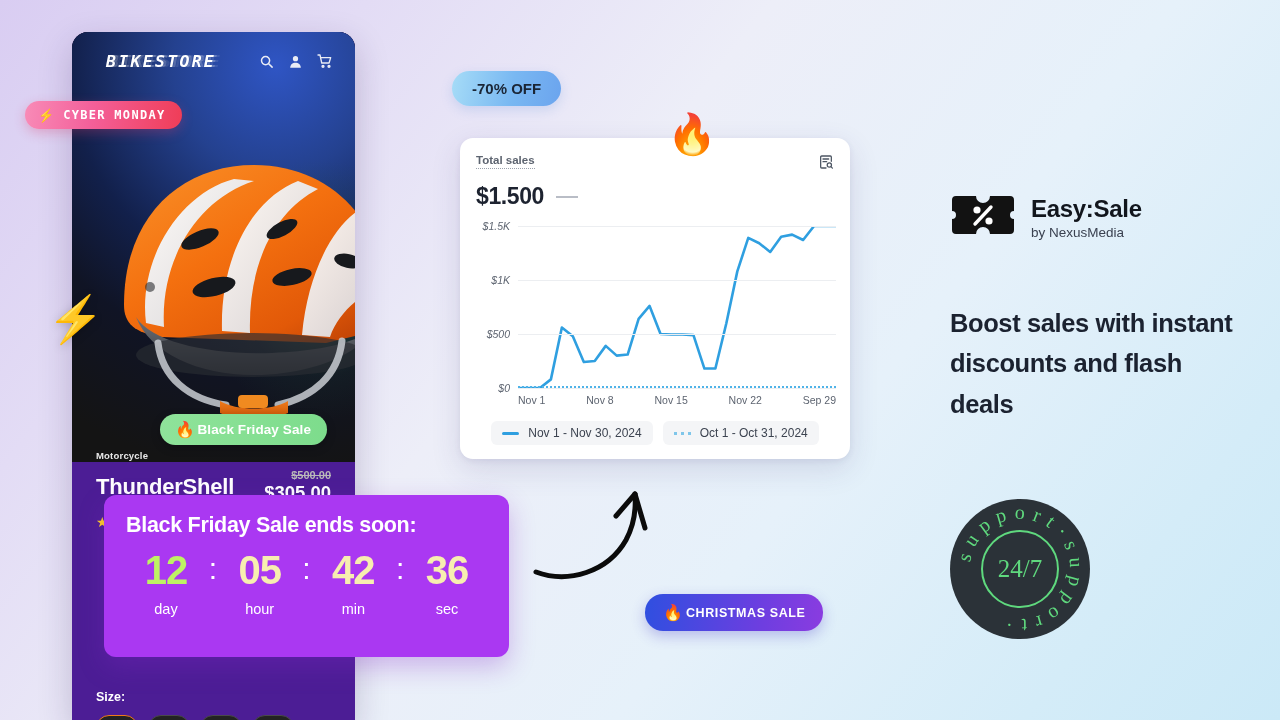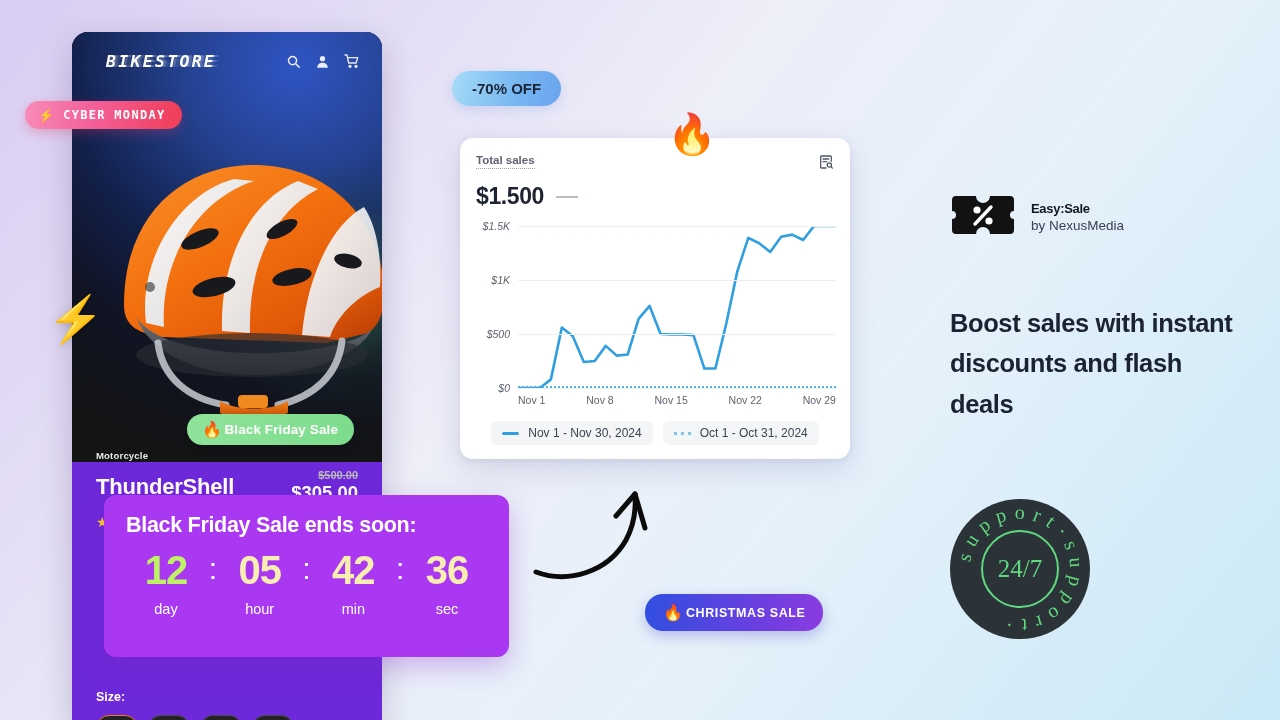--- a/index.html
+++ b/index.html
@@ -6,24 +6,24 @@
   html, body { width: 1280px; height: 720px; overflow: hidden; }
   body {
     font-family: "Liberation Sans", sans-serif;
     background: linear-gradient(128deg, #d9cdf2 0%, #e3dcf5 20%, #edeef8 42%, #e6f1fa 64%, #d4ecf8 86%, #cbe9f7 100%);
     position: relative;
   }
 
   
   .store-card {
     position: absolute; left: 72px; top: 32px;
-    width: 310px; height: 688px;
+    width: 283px; height: 688px;
     border-radius: 16px 16px 0 0;
     overflow: hidden;
-    background: #6d28d9;
+    background: #4c1d95;
     box-shadow: 0 12px 34px rgba(40,20,80,.22);
   }
   .store-hero {
     position: absolute; inset: 0 0 auto 0; height: 430px;
     background:
       radial-gradient(140% 95% at 72% 8%, #2f55c4 0%, #24418f 26%, #12204b 52%, #101425 72%, #141414 100%),
       #151515;
   }
   .store-hero:after{
     content:""; position:absolute; inset:0;
@@ -154,21 +154,21 @@
     background: linear-gradient(96deg, #2f4fe0 0%, #6d3ee0 65%, #8a3ce0 100%);
     box-shadow: 0 5px 14px rgba(70,60,200,.3);
   }
   .pill-xmas .lbl { font-size: 12.5px; font-weight: 600; color: #fff; letter-spacing: .6px; }
 
   .arrow-svg { position: absolute; left: 512px; top: 480px; z-index: 22; }
 
   
   .right-panel { position: absolute; left: 950px; top: 192px; width: 300px; }
   .brand-row { display: flex; align-items: center; gap: 15px; }
-  .brand-text .nm { font-size: 13px; font-weight: 700; color: #12161d; letter-spacing: -.3px; }
+  .brand-text .nm { font-size: 24px; font-weight: 700; color: #12161d; letter-spacing: -.3px; }
   .brand-text .by { font-size: 13.5px; color: #3a4150; margin-top: 2px; }
   .headline {
     margin-top: 61px; font-size: 25.5px; font-weight: 700; color: #1b2230;
     line-height: 1.58; letter-spacing: -.4px;
   }
   .support-badge { position: absolute; left: 948px; top: 497px; width: 144px; height: 144px; z-index: 12; }
 </style>
 </head>
 <body>
 
@@ -340,21 +340,21 @@
       <div class="dotted-base"></div>
       <svg id="line-svg" width="100%" height="162" viewBox="0 0 330 162" preserveAspectRatio="none">
         <polyline id="nov-path" fill="none" stroke="#2f9fe0" stroke-width="2.6" stroke-linejoin="round" stroke-linecap="round" vector-effect="non-scaling-stroke" points="0.00,162.00 11.38,162.00 22.76,162.00 34.14,153.36 45.52,101.52 56.90,110.16 68.28,136.08 79.66,135.00 91.03,119.88 102.41,129.60 113.79,128.52 125.17,92.88 136.55,79.92 147.93,108.00 159.31,108.54 170.69,108.54 182.07,109.08 193.45,142.56 204.83,142.56 216.21,97.20 227.59,45.36 238.97,11.88 250.34,17.28 261.72,25.92 273.10,10.80 284.48,8.64 295.86,14.04 307.24,0.00 318.62,0.00 330.00,0.00"></polyline>
       </svg>
     </div>
     <div class="x-ax">
       <span class="x-lab">Nov 1</span>
       <span class="x-lab">Nov 8</span>
       <span class="x-lab">Nov 15</span>
       <span class="x-lab">Nov 22</span>
-      <span class="x-lab">Nov 29</span>
+      <span class="x-lab">Sep 29</span>
     </div>
   </div>
 
   <div class="legend">
     <div class="lg-item">
       <span class="lg-line"></span>
       <span class="lg-txt">Nov 1 - Nov 30, 2024</span>
     </div>
     <div class="lg-item">
       <span class="lg-dot"></span>

